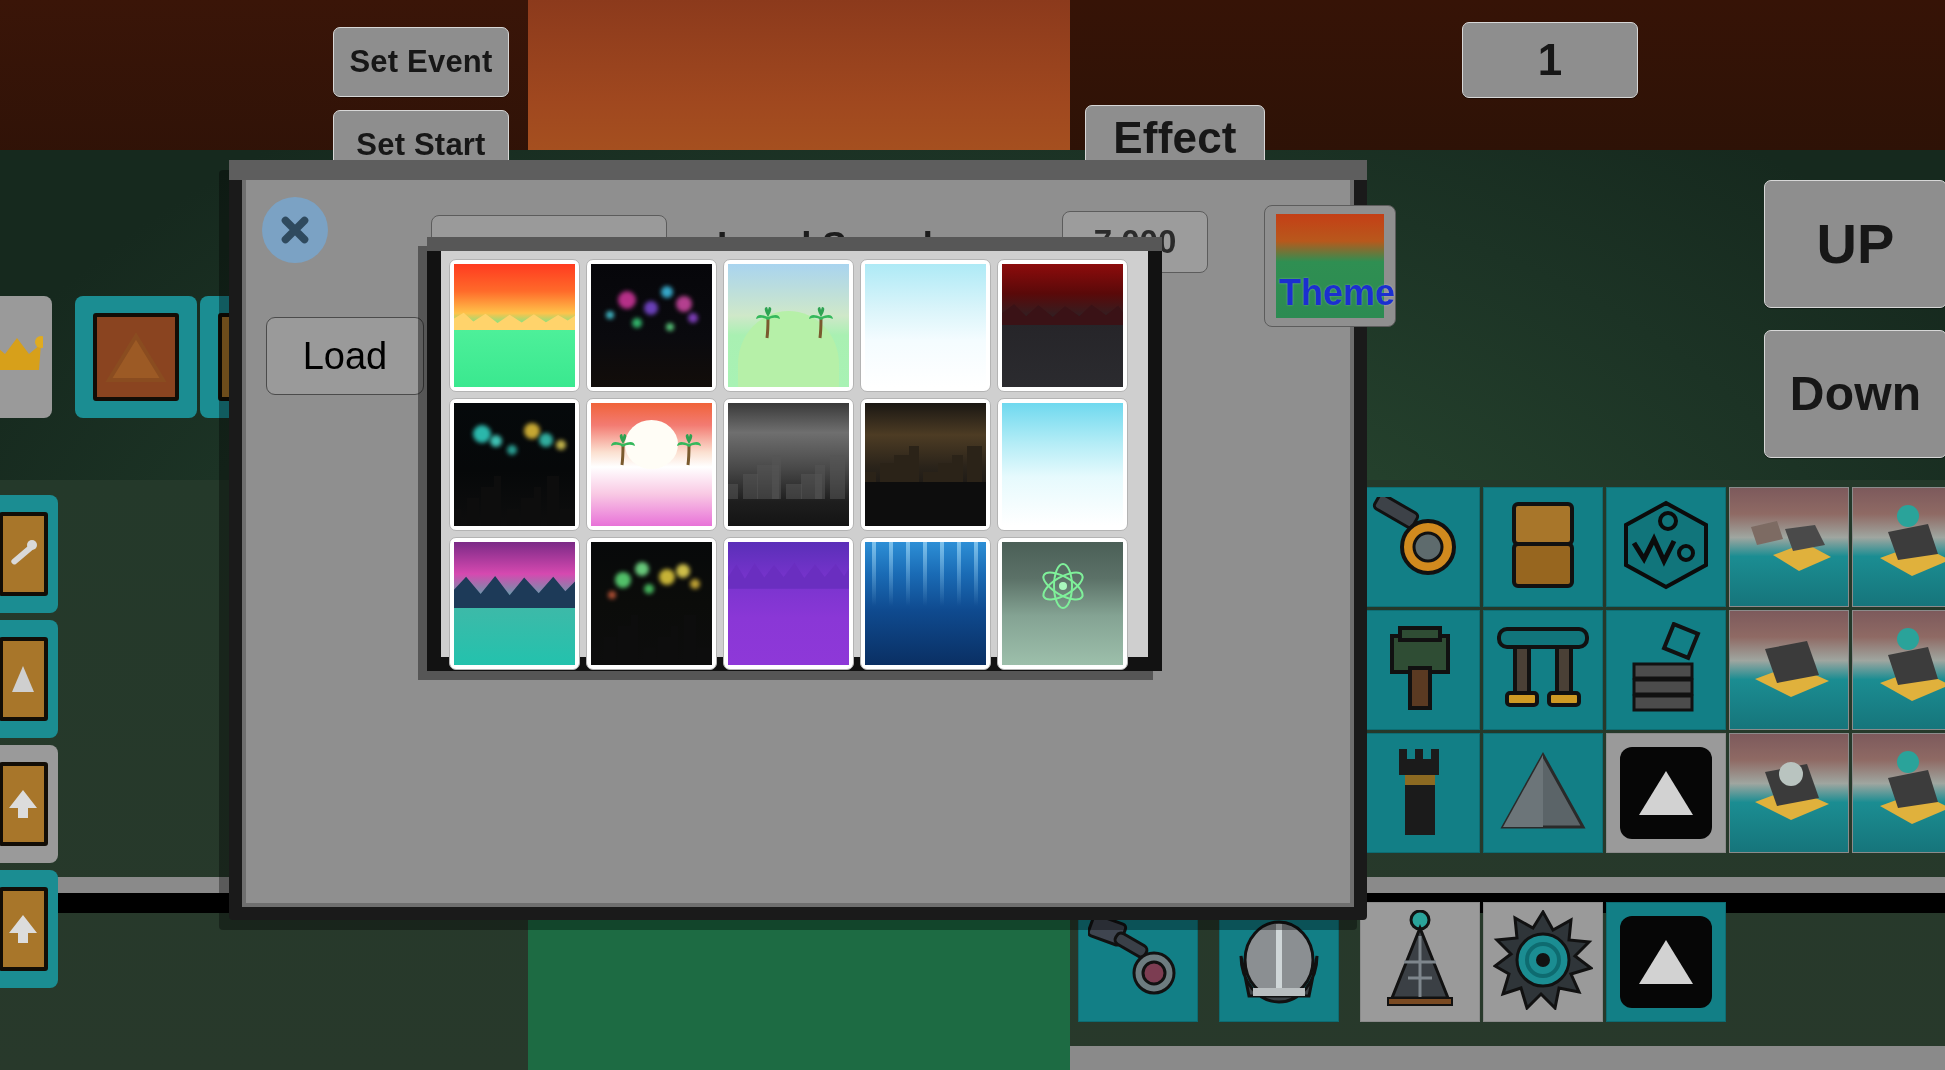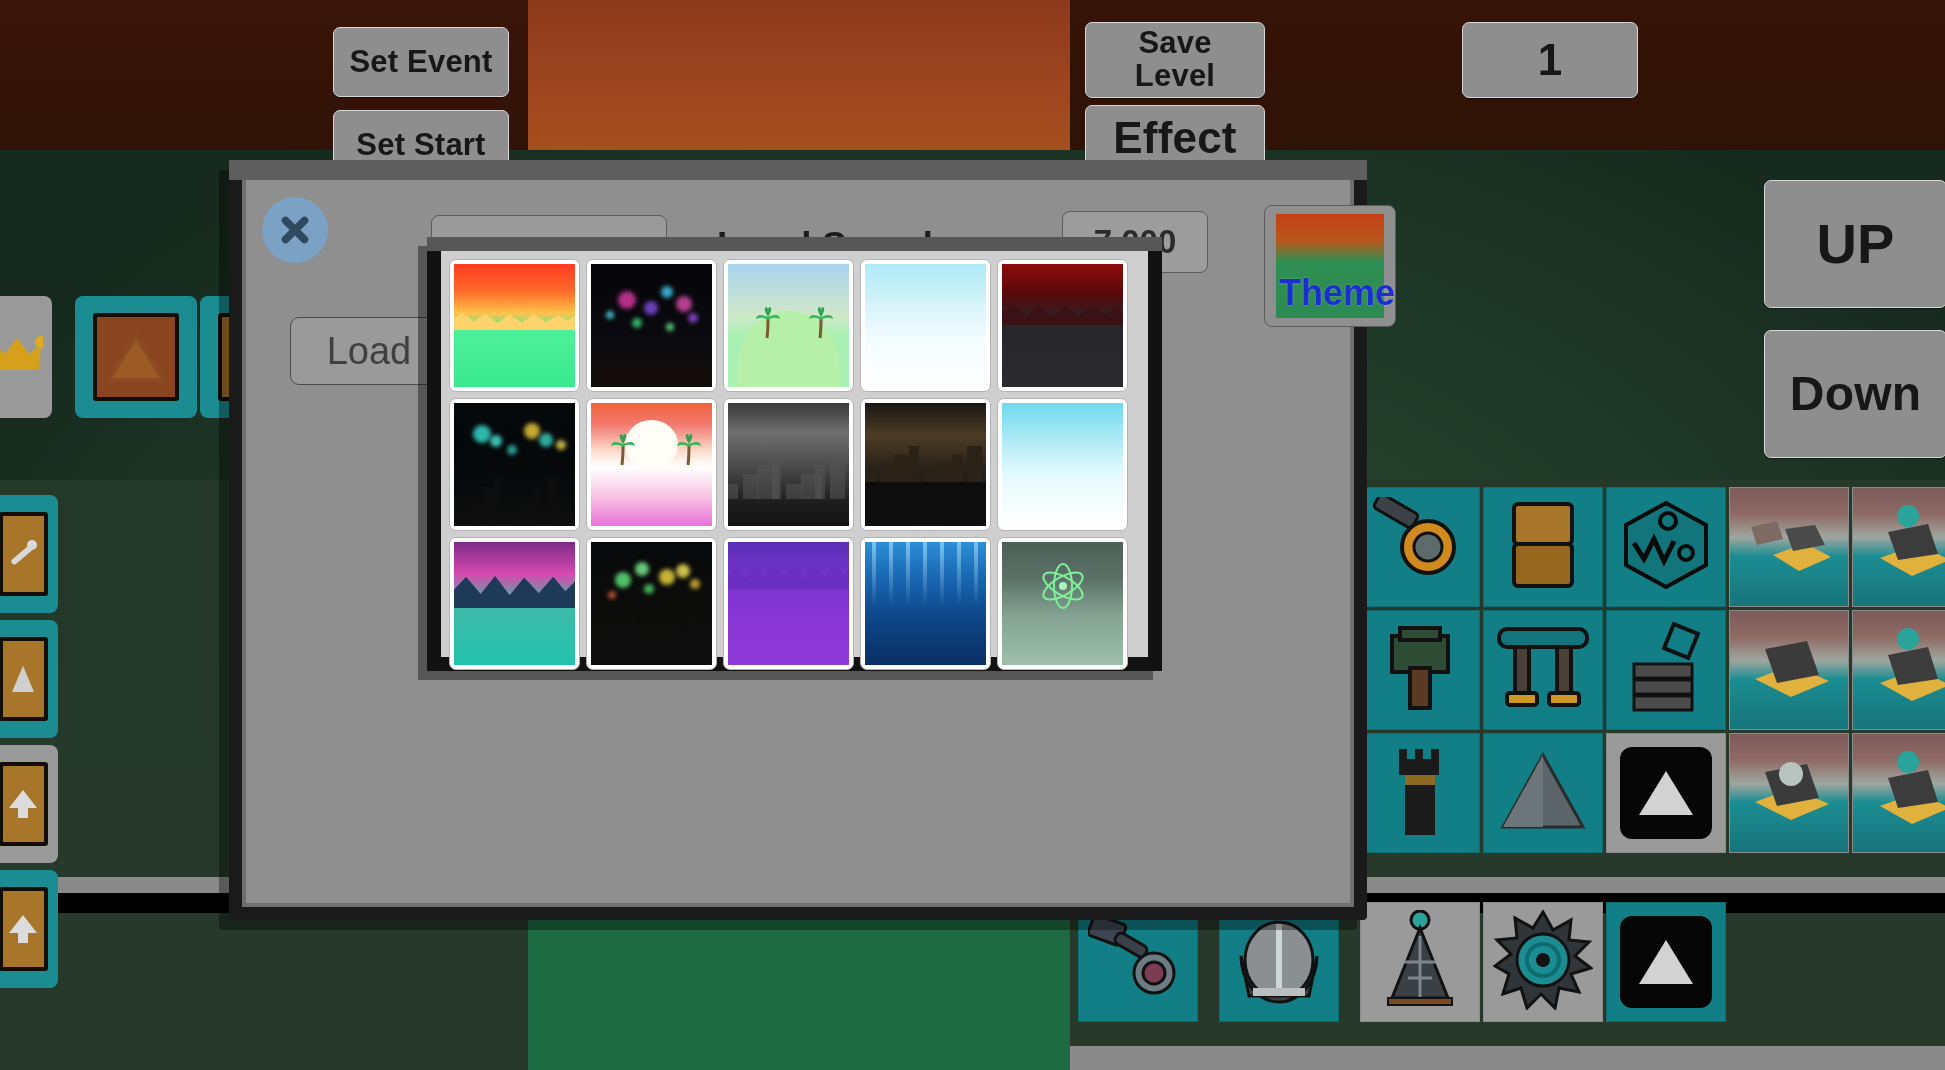--- a/index.html
+++ b/index.html
@@ -150,24 +150,24 @@
     width: 108px; height: 104px;
     background: linear-gradient(180deg,#c43f16 0%, #b8581c 26%, #2f8f52 46%, #2c8b52 100%);
     position: relative;
   }
   .theme-thumb-label {
     position: absolute; left: -14px; bottom: 4px; width: 150px;
     text-align: center; color: #1b2fd0; font-size: 36px; font-weight: 700;
     text-shadow: 0 0 2px rgba(255,255,255,.4);
   }
   .load-btn {
-    position: absolute; left: 48px; top: 144px; width: 158px; height: 68px;
+    position: absolute; left: 24px; top: 144px; width: 158px; height: 78px;
     background: #9a9a9a; border: 1px solid #4b4b4b; border-radius: 9px;
     display:flex; align-items:center; justify-content:center;
-    font-size: 38px; color: #404040;
+    font-size: 38px; color: #000000;
   }
 
   
   #theme-picker {
     position: absolute; left: 427px; top: 237px; width: 735px; height: 434px;
     background: #cfcfcf;
     border: 14px solid #121212;
     box-shadow: -9px 9px 0 rgba(0,0,0,.4);
   }
   #theme-picker::before {
@@ -303,22 +303,20 @@
     <div class="inner-card gold">
       <svg width="32" height="36" viewBox="0 0 32 36">
           <path d="M16 4 L30 22 H21 V32 H11 V22 H2 Z" fill="#dcdcdc"></path>
         </svg>
     </div>
   </div>
 
   <div class="ebtn b-lg" style="left:333px; top:27px; width:176px; height:70px;">Set Event</div>
   <div class="ebtn b-lg" style="left:333px; top:110px; width:176px; height:70px;">Set Start</div>
 
-  <div class="ebtn b-lg" style="left:1085px; top:22px; width:180px; height:76px; white-space:pre-line;">Save
-Level</div>
   <div class="ebtn b-num" style="left:1462px; top:22px; width:176px; height:76px;">1</div>
   <div class="ebtn b-xl" style="left:1085px; top:105px; width:180px; height:66px;">Effect</div>
 
   <div class="ebtn" style="left:1764px; top:180px; width:183px; height:128px; font-size:56px;">UP</div>
   <div class="ebtn" style="left:1764px; top:330px; width:183px; height:128px; font-size:48px;">Down</div>
 
   <div class="pal-tile teal" style="left:1360px; top:487px; width:120px; height:120px;">
     <span>
       <svg width="96" height="96" viewBox="0 0 96 96">
           <rect x="2" y="6" width="44" height="16" rx="4" transform="rotate(30 24 14)" fill="#3d4248" stroke="#111" stroke-width="3"></rect>

